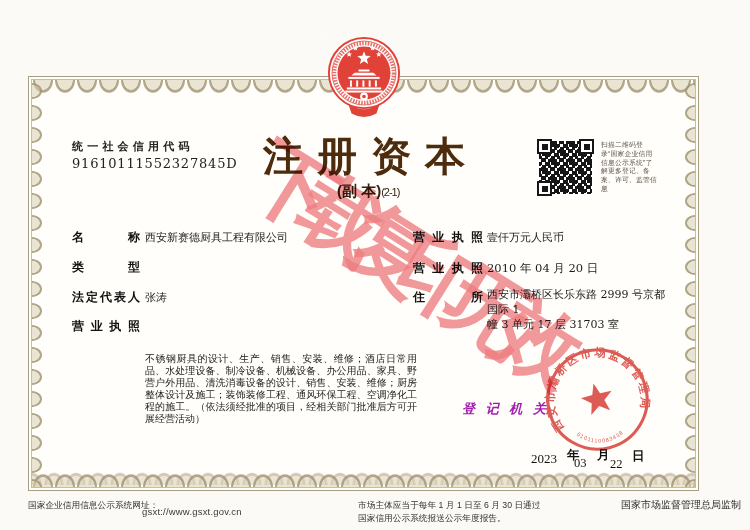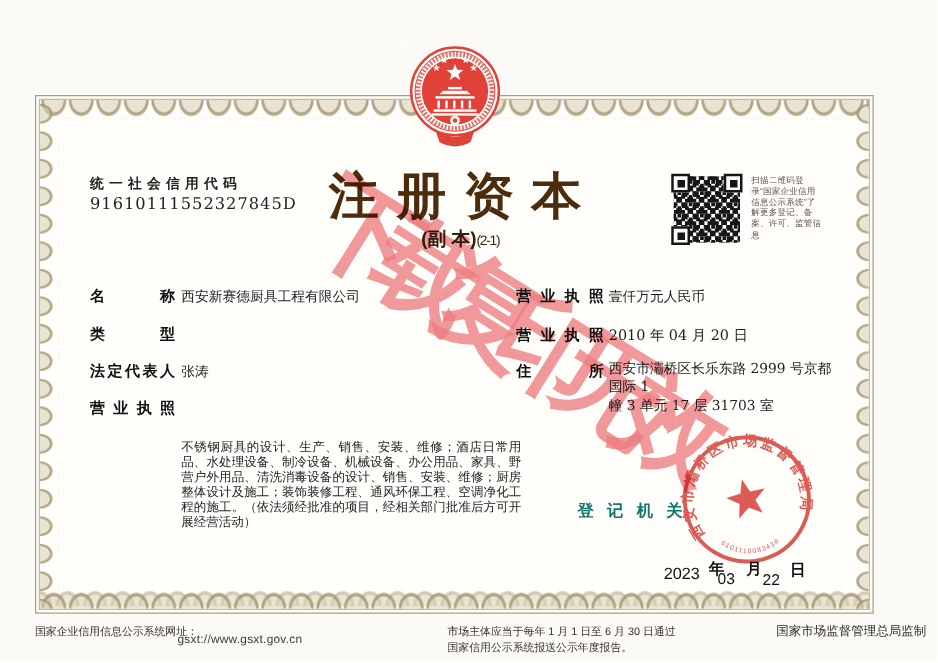--- a/index.html
+++ b/index.html
@@ -64,24 +64,24 @@
   
   .flabel{font-size:12px;font-weight:bold;color:#111;
     text-align:justify;text-align-last:justify;display:inline-block;}
   .lw{width:68px;} .rw{width:70px;}
   .fvalue{font-family:"DejaVu Serif","Liberation Serif",serif;font-size:11px;color:#1c1c1c;}
   #scope-value{width:272px;font-size:10px;line-height:11.9px;text-align:justify;}
   #addr-value{width:178px;line-height:15px;white-space:pre-line;}
 
   
   #registry-label{left:462px;top:400px;width:84px;font-size:13px;font-weight:bold;
-    text-align:justify;text-align-last:justify;color:#0f766e;}
+    text-align:justify;text-align-last:justify;color:#a21caf;font-style:italic;}
   .dt{z-index:2;color:#111;}
   .dt-unit{font-size:12.5px;font-weight:bold;}
-  .dt-num{font-size:12.5px;font-family:Liberation Sans, sans-serif;}
+  .dt-num{font-size:12.5px;font-family:Liberation Serif, serif;}
 
   
   #seal{left:544px;top:346px;width:107px;height:107px;z-index:5;
     transform:rotate(-14deg);opacity:.88;mix-blend-mode:multiply;}
   #watermark{
     left:280px;top:130px;z-index:4;font-size:84px;font-weight:bold;white-space:nowrap;
     letter-spacing:-26px;color:rgba(238,128,133,.8);transform:rotate(32deg);
     transform-origin:0 0;mix-blend-mode:multiply;line-height:1;
   }
 

